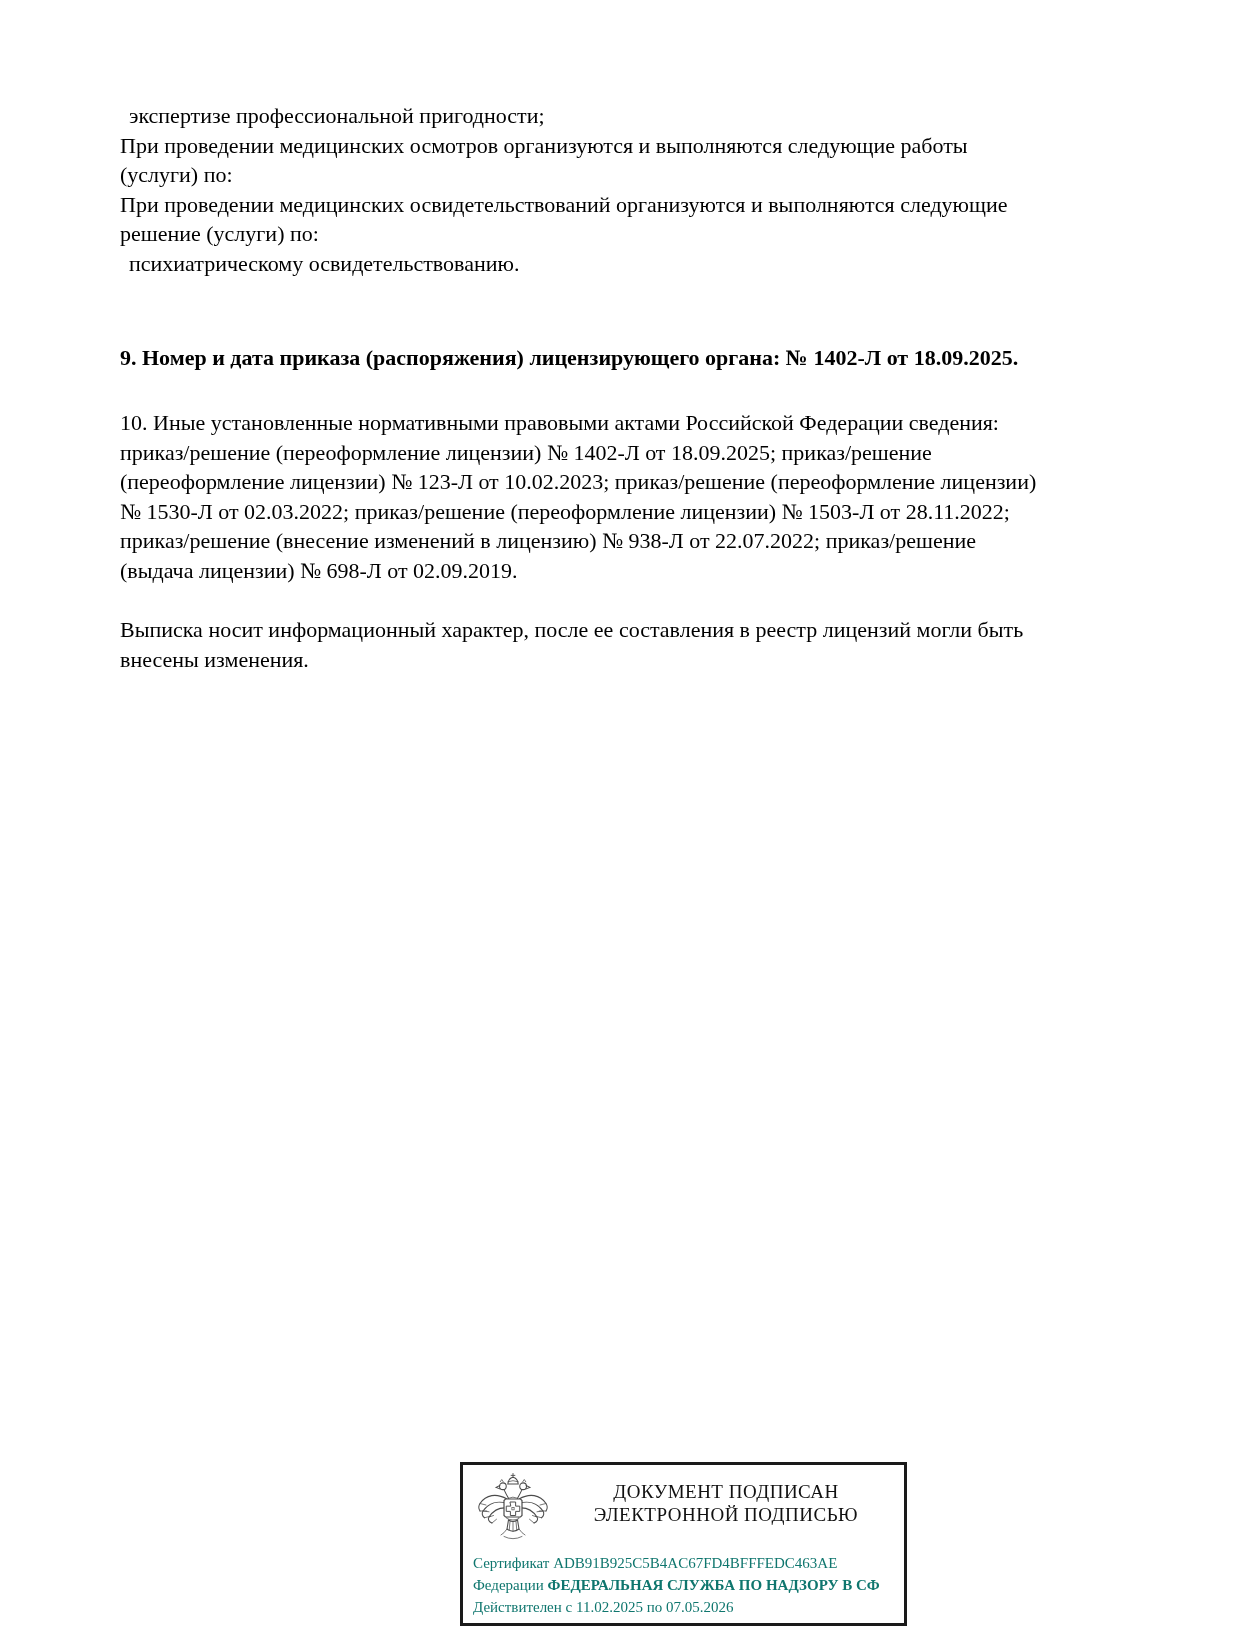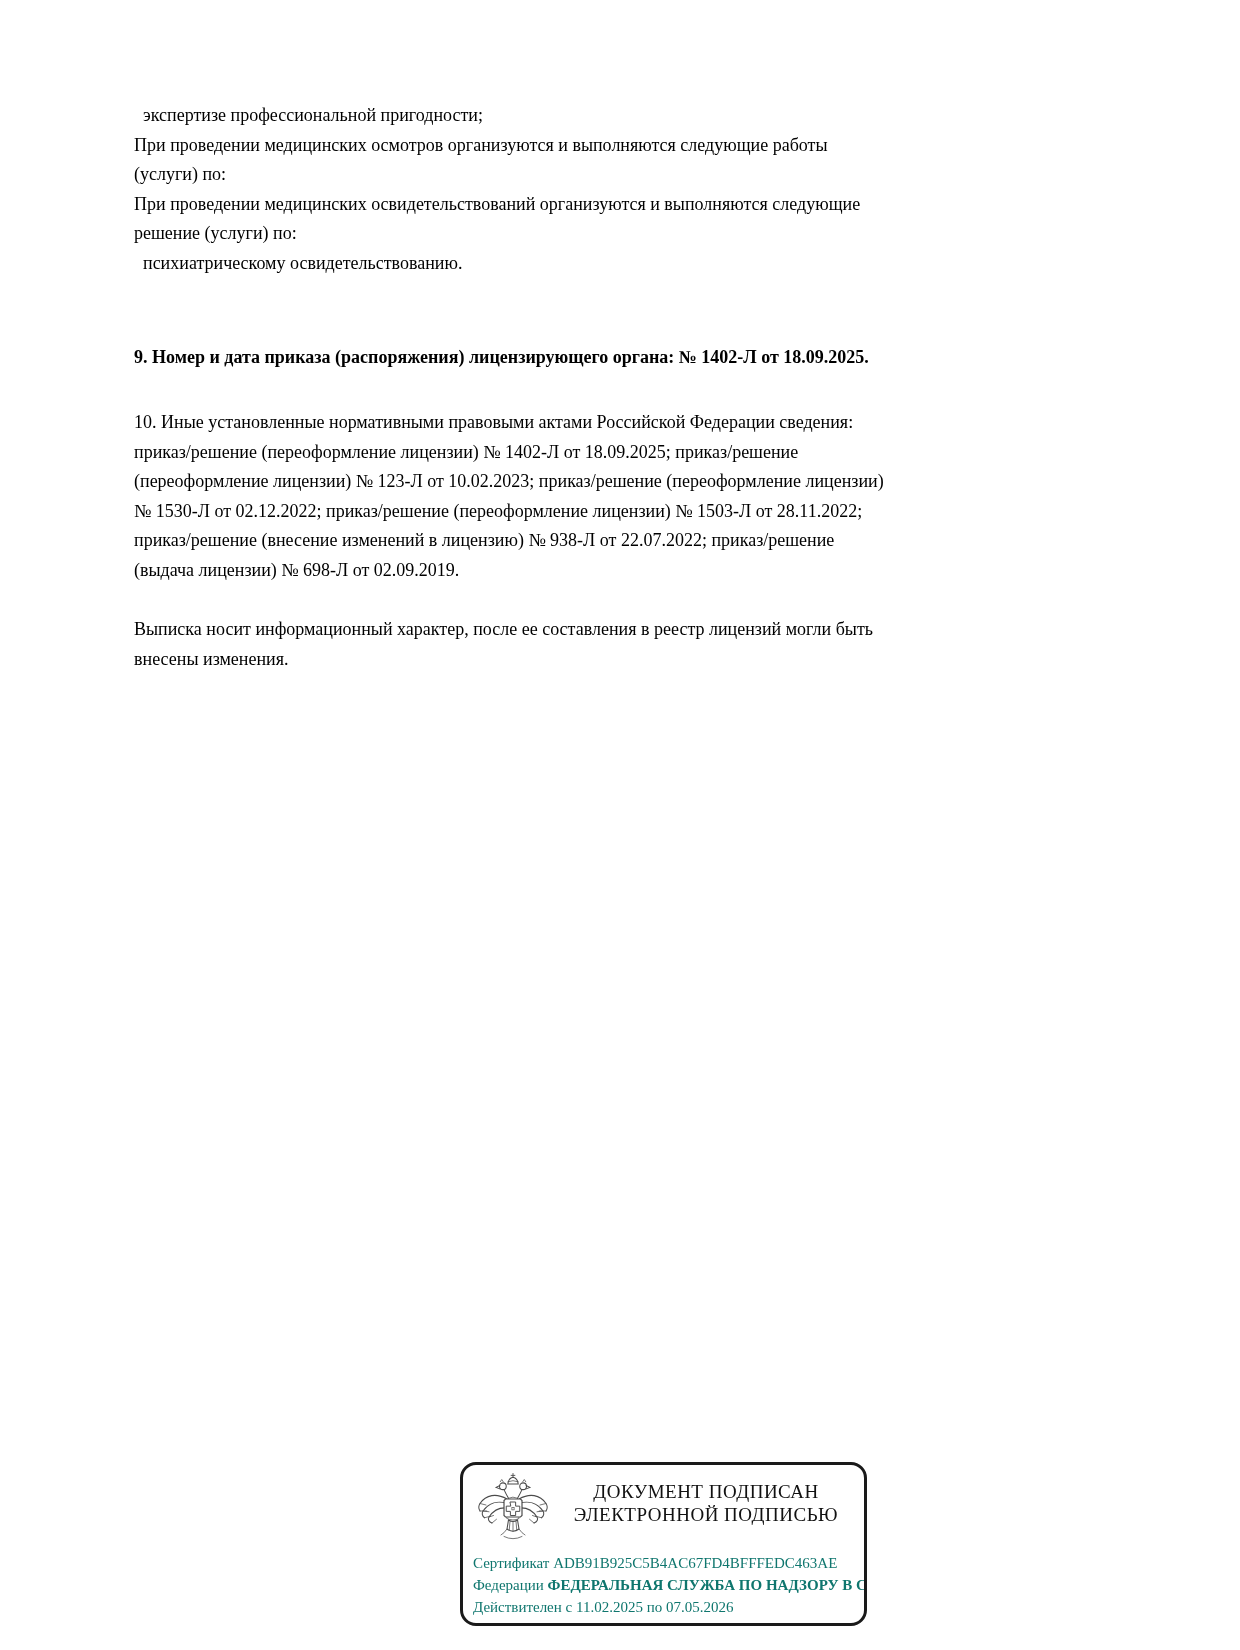--- a/index.html
+++ b/index.html
@@ -11,43 +11,43 @@
     position: relative;
     width: 1240px;
     height: 1650px;
     background: #ffffff;
     overflow: hidden;
     font-family: "Liberation Serif", "DejaVu Serif", serif;
     color: #000000;
   }
   .textblock {
     position: absolute;
-    left: 134px;
+    left: 120px;
     width: 1070px;
-    font-size: 18px;
+    font-size: 22px;
     line-height: 29.5px;
     white-space: nowrap;
   }
   .line { white-space: nowrap; }
   .line.indent { padding-left: 9px; }
 
   .para-continuation { top: 101px; }
   .para-item9        { top: 343px; font-weight: bold; }
   .para-item10       { top: 408px; }
   .para-note         { top: 615px; }
 
   
   .stamp {
     position: absolute;
     left: 460px;
     top: 1462px;
-    width: 407px;
+    width: 447px;
     height: 164px;
     border: 3px solid #1a1a1a;
-    border-radius: 16px;
+    border-radius: 0;
     box-sizing: border-box;
     background: #ffffff;
     overflow: hidden;
   }
   .stamp-emblem {
     position: absolute;
     left: 12px;
     top: 7px;
     width: 76px;
     height: 75px;
@@ -93,21 +93,21 @@
   </div>
 
   <div class="textblock para-item9">
     <div class="line">9. Номер и дата приказа (распоряжения) лицензирующего органа: № 1402-Л от 18.09.2025.</div>
   </div>
 
   <div class="textblock para-item10">
     <div class="line">10. Иные установленные нормативными правовыми актами Российской Федерации сведения:</div>
     <div class="line">приказ/решение (переоформление лицензии) № 1402-Л от 18.09.2025; приказ/решение</div>
     <div class="line">(переоформление лицензии) № 123-Л от 10.02.2023; приказ/решение (переоформление лицензии)</div>
-    <div class="line">№ 1530-Л от 02.12.2022; приказ/решение (переоформление лицензии) № 1503-Л от 28.11.2022;</div>
+    <div class="line">№ 1530-Л от 02.03.2022; приказ/решение (переоформление лицензии) № 1503-Л от 28.11.2022;</div>
     <div class="line">приказ/решение (внесение изменений в лицензию) № 938-Л от 22.07.2022; приказ/решение</div>
     <div class="line">(выдача лицензии) № 698-Л от 02.09.2019.</div>
   </div>
 
   <div class="textblock para-note">
     <div class="line">Выписка носит информационный характер, после ее составления в реестр лицензий могли быть</div>
     <div class="line">внесены изменения.</div>
   </div>
 
   <div class="stamp">

